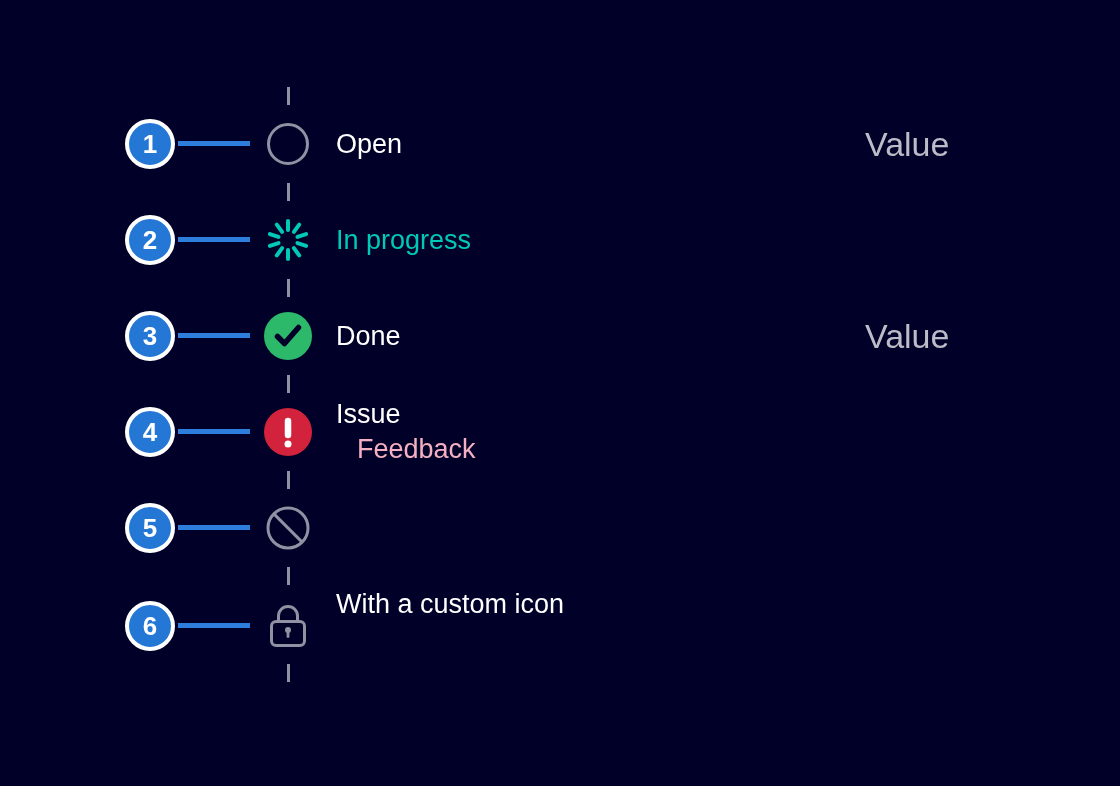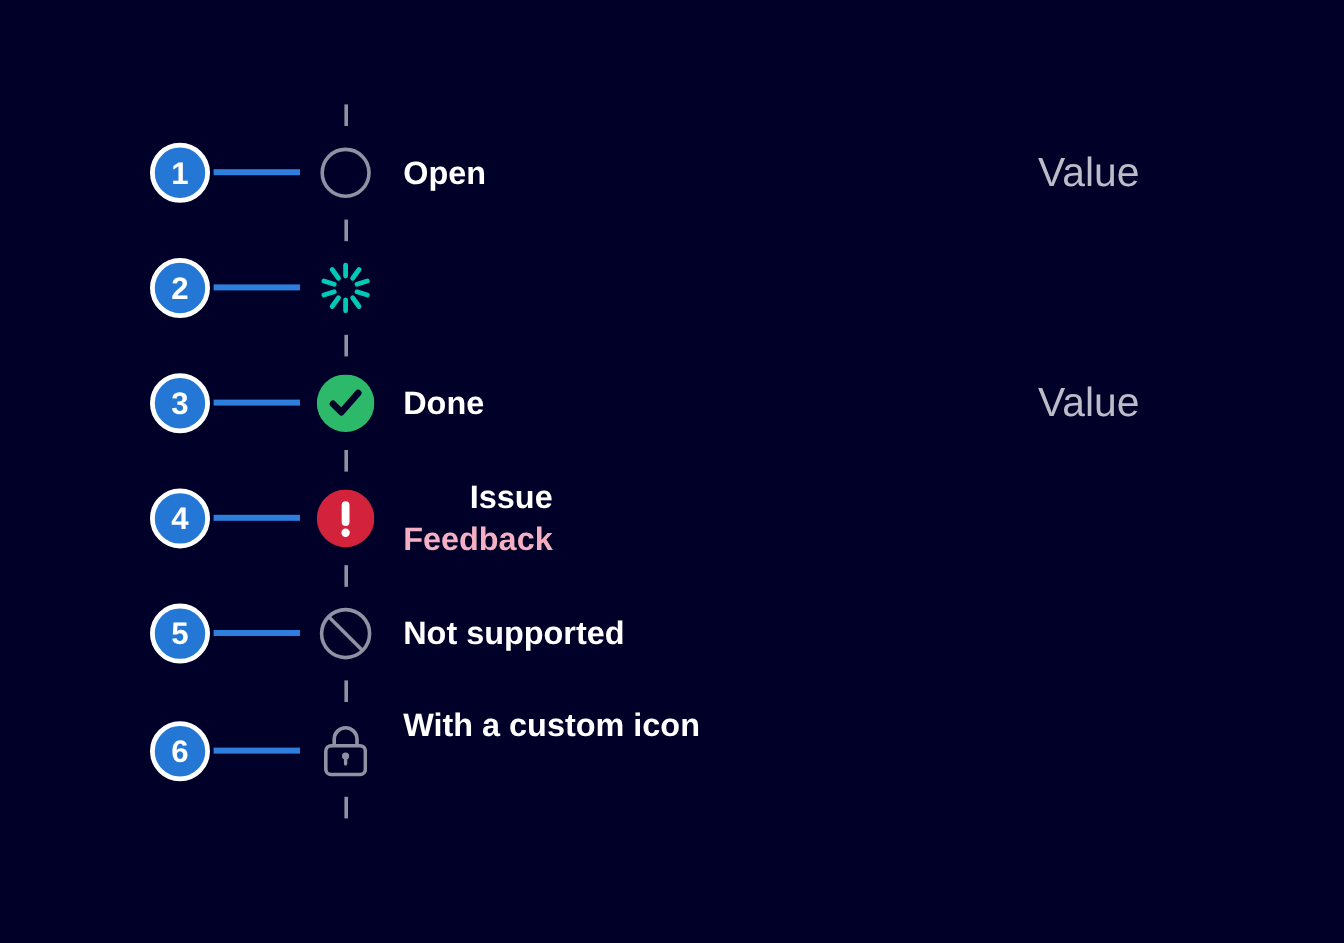--- a/index.html
+++ b/index.html
@@ -55,27 +55,26 @@
     width:36px;
     height:36px;
     border-radius:50%;
     border:3px solid var(--neutral-gray, #9191a4);
   }
   .label{
     position:absolute;
     left:336px;
     color:var(--label-white, #ffffff);
     font-size:27px;
-    font-weight:bold;
+    font-weight:normal;
     line-height:35px;
     white-space:nowrap;
-    text-align:right;
   }
   .label.teal{ color:var(--teal, #00c9b7); }
-  .sub{ color:var(--feedback-pink, #f4afc2); }
+  .sub{ color:var(--feedback-pink, #f4afc2);margin-left:21px; }
   .value{
     position:absolute;
     left:865px;
     color:var(--value-gray, #bcbcc8);
     font-size:34px;
     font-weight:normal;
     line-height:32px;
     white-space:nowrap;
   }
 </style>
@@ -111,20 +110,21 @@
       <line x1="31.5" y1="18.9" x2="40.1" y2="16.1"></line>
       <line x1="31.5" y1="25.1" x2="40.1" y2="27.9"></line>
       <line x1="27.9" y1="30.1" x2="33.2" y2="37.4"></line>
       <line x1="22" y1="32" x2="22" y2="41"></line>
       <line x1="16.1" y1="30.1" x2="10.8" y2="37.4"></line>
       <line x1="12.5" y1="25.1" x2="3.9" y2="27.9"></line>
       <line x1="12.5" y1="18.9" x2="3.9" y2="16.1"></line>
       <line x1="16.1" y1="13.9" x2="10.8" y2="6.6"></line>
     </g>
   </svg>
+  <div class="label teal" style="top:223px">In progress</div>
 
   <div class="badge" style="top:311px">
     <span>3</span>
   </div>
   <div class="connector" style="top:333px"></div>
   <svg class="icon" style="left:264px;top:312px" width="48" height="48" viewBox="0 0 48 48">
     <circle cx="24" cy="24" r="24" fill="#2cb96a"></circle>
     <path d="M 13.5 24.5 L 20.5 31.5 L 34.5 15.5" fill="none" stroke="#000028" stroke-width="5.5" stroke-linecap="round" stroke-linejoin="round"></path>
   </svg>
   <div class="label" style="top:319px">Done</div>
@@ -145,21 +145,20 @@
   </div>
 
   <div class="badge" style="top:503px">
     <span>5</span>
   </div>
   <div class="connector" style="top:525px"></div>
   <svg class="icon" style="left:265px;top:505px" width="46" height="46" viewBox="0 0 46 46">
     <circle cx="23" cy="23" r="20" fill="none" stroke="#9191a4" stroke-width="3"></circle>
     <line x1="8.9" y1="8.9" x2="37.1" y2="37.1" stroke="#9191a4" stroke-width="3"></line>
   </svg>
-  <div class="label" style="top:511px">Not supported</div>
 
   <div class="badge" style="top:601px">
     <span>6</span>
   </div>
   <div class="connector" style="top:623px"></div>
   <svg class="icon" style="left:270px;top:605px" width="36" height="42" viewBox="0 0 36 42">
     <path d="M 8.5 16.5 V 11 a 9.5 9.5 0 0 1 19 0 V 16.5" fill="none" stroke="#9191a4" stroke-width="3"></path>
     <rect x="1.5" y="16.5" width="33" height="24" rx="4.5" fill="none" stroke="#9191a4" stroke-width="3"></rect>
     <circle cx="18" cy="25" r="3" fill="#9191a4"></circle>
     <rect x="16.6" y="26" width="2.8" height="7" rx="1.4" fill="#9191a4"></rect>

